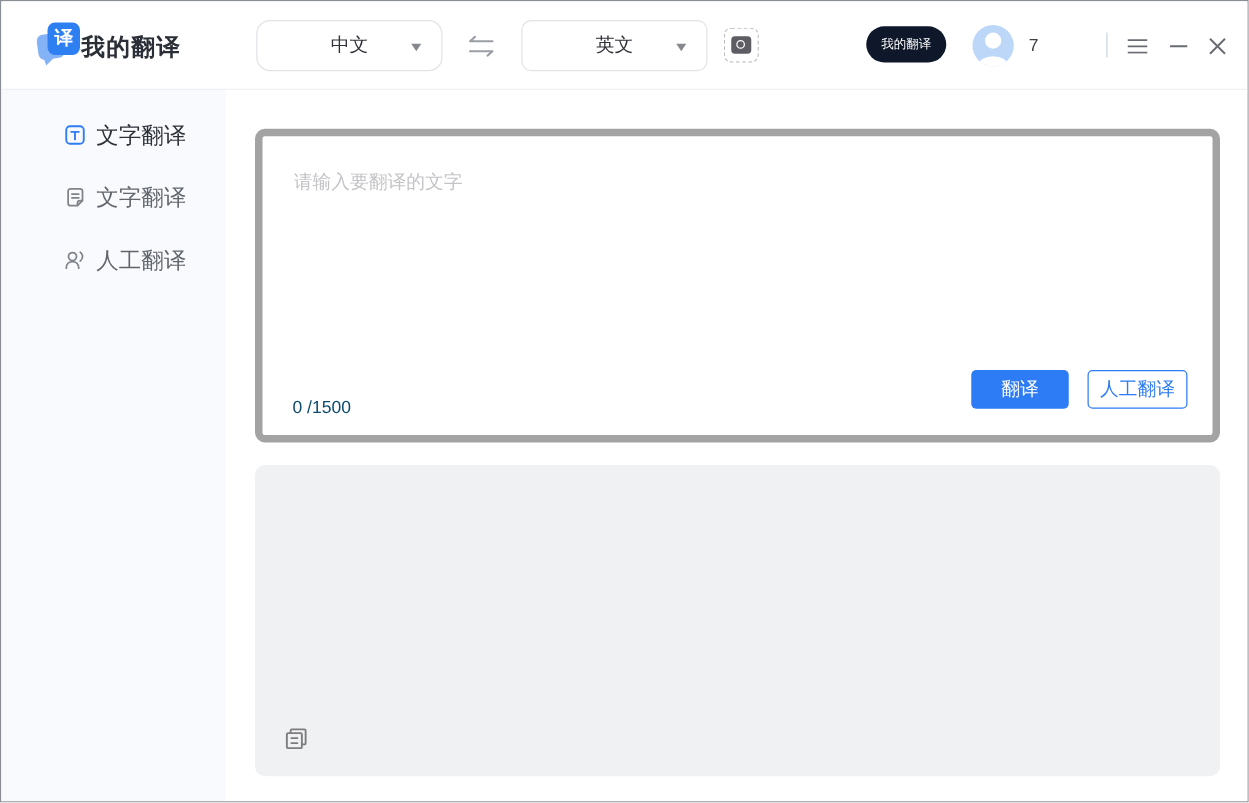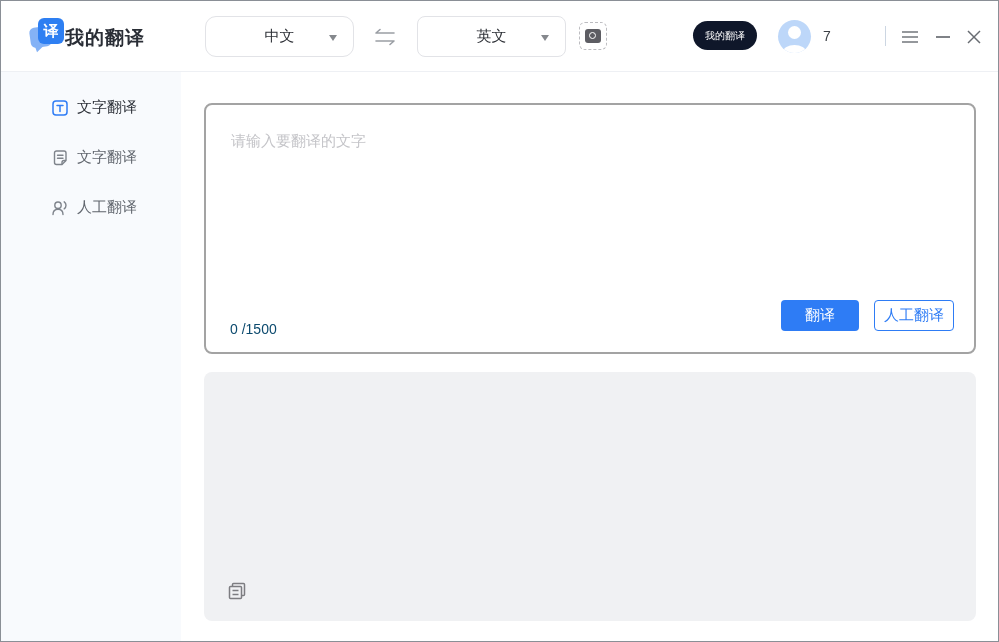--- a/index.html
+++ b/index.html
@@ -43,28 +43,28 @@
 
   .vdivider { position:absolute; left:884px; top:25px; width:1px; height:20px; background:#ccd6e2; }
 
   .win-btn { position:absolute; top:26px; width:20px; height:20px; display:flex; align-items:center; justify-content:center; cursor:pointer; background:none; border:none; }
   .menu-btn { left:899px; } .min-btn { left:932px; } .close-btn { left:963px; }
 
   
   .sidebar { position:absolute; top:71px; left:0; bottom:0; width:180px; background:#f8fafd; padding-top:21px; }
   .side-item { display:flex; align-items:center; height:29px; padding-left:50px; margin-bottom:21px; cursor:pointer; }
   .side-item .icon { width:18px; height:18px; margin-right:8px; flex:none; }
-  .side-label { font-size:15px; color:#61666e; }
+  .side-label { font-size:18px; color:#61666e; }
   .side-item.active .side-label { color:#2c3038; }
 
   
   .main { position:absolute; top:71px; left:180px; right:0; bottom:0; background:#fff; }
 
   .input-card { position:absolute; left:23px; top:31px; width:772px; height:251px; background:#fff;
-    border:2px solid #a3a3a3; border-radius:8px;padding-left:8px; }
+    border:6px solid #a3a3a3; border-radius:8px;padding-left:8px; }
   .input-area { position:absolute; left:1px; top:1px; width:768px; height:170px; border:none; resize:none; outline:none;
     padding:26px 24px 0 24px; font-size:15px; color:#333; font-family:inherit; background:transparent; }
   .input-area::placeholder { color:#c4c4c8; }
   .char-row { position:absolute; left:24px; bottom:15px; font-size:14px; color:#0c4a6e; }
   .btn-group { position:absolute; right:20px; bottom:21px; display:flex; gap:15px; }
   .translate-btn { width:78px; height:31px; background:#2e7cf5; color:#fff; border:none; border-radius:4px; font-size:15px; cursor:pointer; font-family:inherit; }
   .human-btn { width:80px; height:31px; background:#fff; color:#2e7cf5; border:1px solid #2e7cf5; border-radius:4px; font-size:15px; cursor:pointer; font-family:inherit; }
 
   .output-panel { position:absolute; left:23px; top:300px; width:772px; height:249px; background:#f0f1f3; border-radius:8px; }
   .copy-btn { position:absolute; left:22px; bottom:19px; width:22px; height:22px; background:none; border:none; cursor:pointer; padding:0; }

